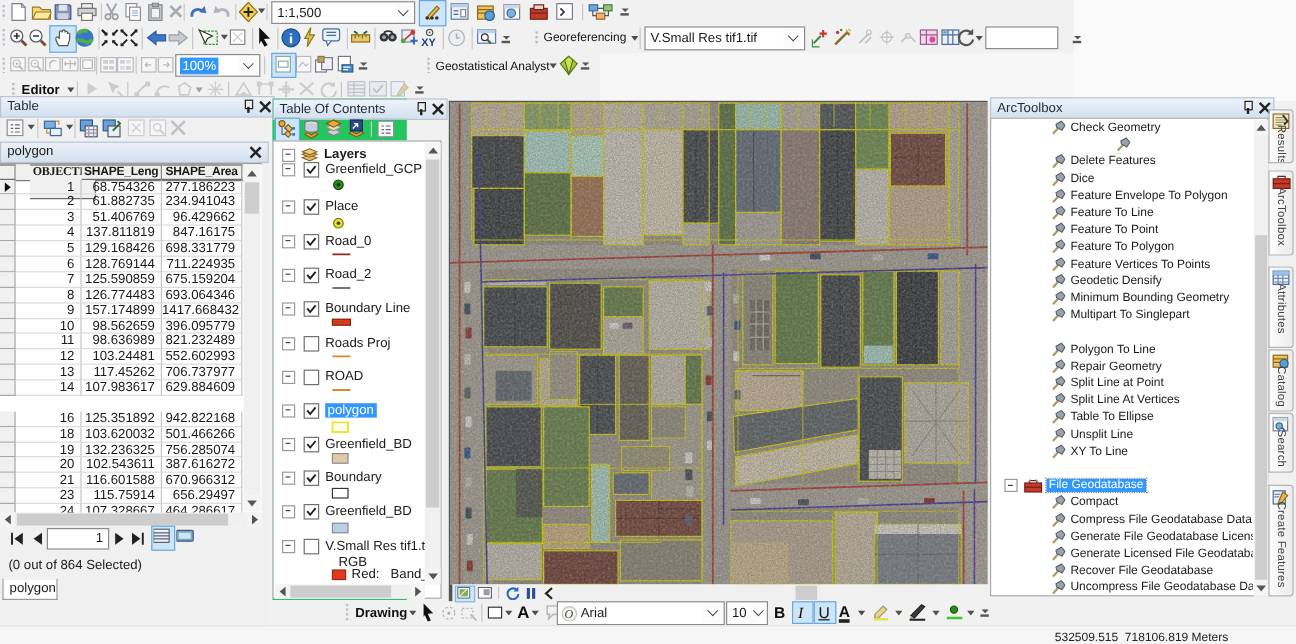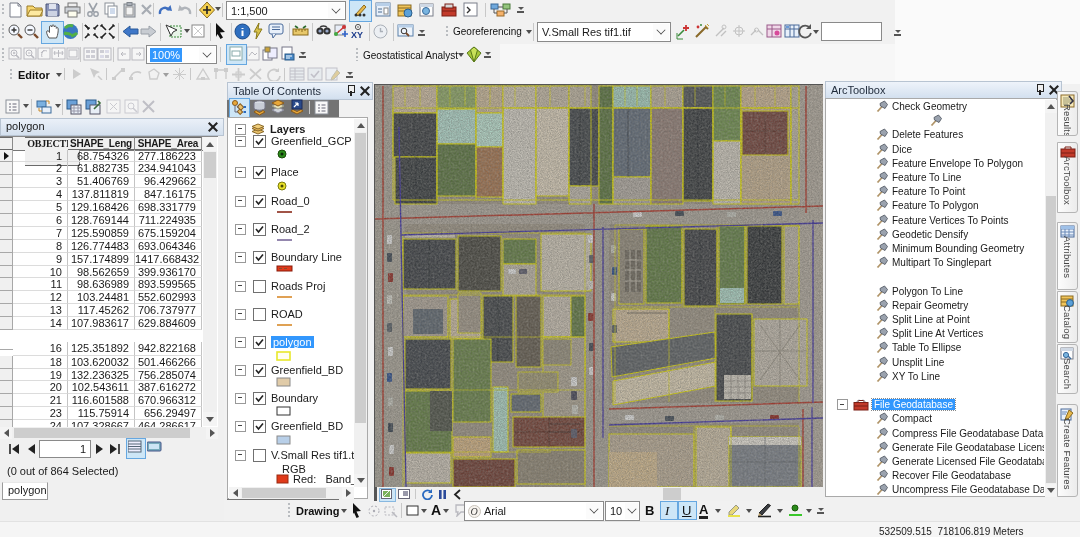--- a/index.html
+++ b/index.html
@@ -495,20 +495,26 @@
       <rect x="1" y="1" width="11" height="12" fill="#e8eef6" stroke="#889"></rect>
       <path d="M12 3l3 3-6 6-3 1 1-3z" fill="#c9a23a" stroke="#886"></path>
     </svg>
  <div class="ovf" style="left:344px;top:3px;">
       <i></i>
       <u></u>
     </div>
 </div>
 
 <div id="tablePanel" class="abs" style="left:0;top:80px;width:224px;height:457px;background:#f0f0f0;">
+ <div class="titlebar" style="left:0;top:0;width:222px;">Table
+   <div class="pinx">
+        <span class="pin"></span>
+        <span class="xmark"></span>
+      </div>
+ </div>
 
  <div class="abs" style="left:0;top:17px;width:224px;height:20px;">
   <svg class="abs" style="left:5px;top:2px" width="15" height="15">
         <rect x="1" y="1" width="13" height="13" fill="#f8f8f8" stroke="#8a8f98"></rect>
         <path d="M4 5h2M4 8h2M4 11h2M7.5 5h4M7.5 8h4M7.5 11h4" stroke="#667"></path>
       </svg>
   <div class="tbtn" style="left:23px;top:7px;">
         <span class="ddk"></span>
       </div>
   <div class="sep" style="left:31px;top:2px;bottom:2px;"></div>
@@ -610,47 +616,47 @@
   <div class="tr" style="top:115.64px;">
         <i></i>
         <b class="c1">9</b>
         <b class="c2">157.174899</b>
         <b class="c3">1417.668432</b>
       </div>
   <div class="tr" style="top:128.52px;">
         <i></i>
         <b class="c1">10</b>
         <b class="c2">98.562659</b>
-        <b class="c3">399.936170</b>
+        <b class="c3">396.095779</b>
       </div>
   <div class="tr" style="top:141.40px;">
         <i></i>
         <b class="c1">11</b>
         <b class="c2">98.636989</b>
-        <b class="c3">893.599565</b>
+        <b class="c3">821.232489</b>
       </div>
   <div class="tr" style="top:154.28px;">
         <i></i>
         <b class="c1">12</b>
         <b class="c2">103.24481</b>
         <b class="c3">552.602993</b>
       </div>
   <div class="tr" style="top:167.16px;">
         <i></i>
         <b class="c1">13</b>
         <b class="c2">117.45262</b>
         <b class="c3">706.737977</b>
       </div>
   <div class="tr" style="top:180.04px;">
         <i></i>
         <b class="c1">14</b>
         <b class="c2">107.983617</b>
         <b class="c3">629.884609</b>
       </div>
-  <div class="tr" style="top:205.80px;align-items:center;">
+  <div class="tr" style="top:205.80px;">
         <i></i>
         <b class="c1">16</b>
         <b class="c2">125.351892</b>
         <b class="c3">942.822168</b>
       </div>
   <div class="tr" style="top:218.68px;">
         <i></i>
         <b class="c1">18</b>
         <b class="c2">103.620032</b>
         <b class="c3">501.466266</b>
@@ -732,21 +738,21 @@
         <rect x="0" y="2" width="14" height="9" rx="1" fill="#7ab" stroke="#458"></rect>
         <rect x="2" y="4" width="10" height="5" fill="#cde4f4"></rect>
       </svg>
  </div>
  <div class="abs" style="left:7px;top:385px;font-size:11px;">(0 out of 864 Selected)</div>
  <div class="abs" style="left:2px;top:402px;width:44px;height:16px;background:#fff;border:1px solid #9a9a9a;border-top:1px solid #e8e8e8;">
    <span style="position:absolute;left:5px;top:1px;">polygon</span>
  </div>
 </div>
 
-<div id="tocPanel" class="abs" style="left:227px;top:82px;width:112px;height:418px;background:#737373;">
+<div id="tocPanel" class="abs" style="left:227px;top:82px;width:112px;height:418px;background:#22c55e;">
  <div class="titlebar" style="left:0;top:0;width:139px;font-size:11px;">Table Of Contents
    <div class="pinx">
         <span class="pin"></span>
         <span class="xmark"></span>
       </div>
  </div>
  <div class="abs" style="left:0;top:16px;width:141px;height:19px;">
   <div class="abs" style="left:2px;top:0px;width:19px;height:19px;border:1px solid #66a7e0;background:#cde6f7;"></div>
   <svg class="abs" style="left:4px;top:2px" width="15" height="15">
         <circle cx="4" cy="3" r="2.5" fill="#e8a83a" stroke="#8a5a1a"></circle>

